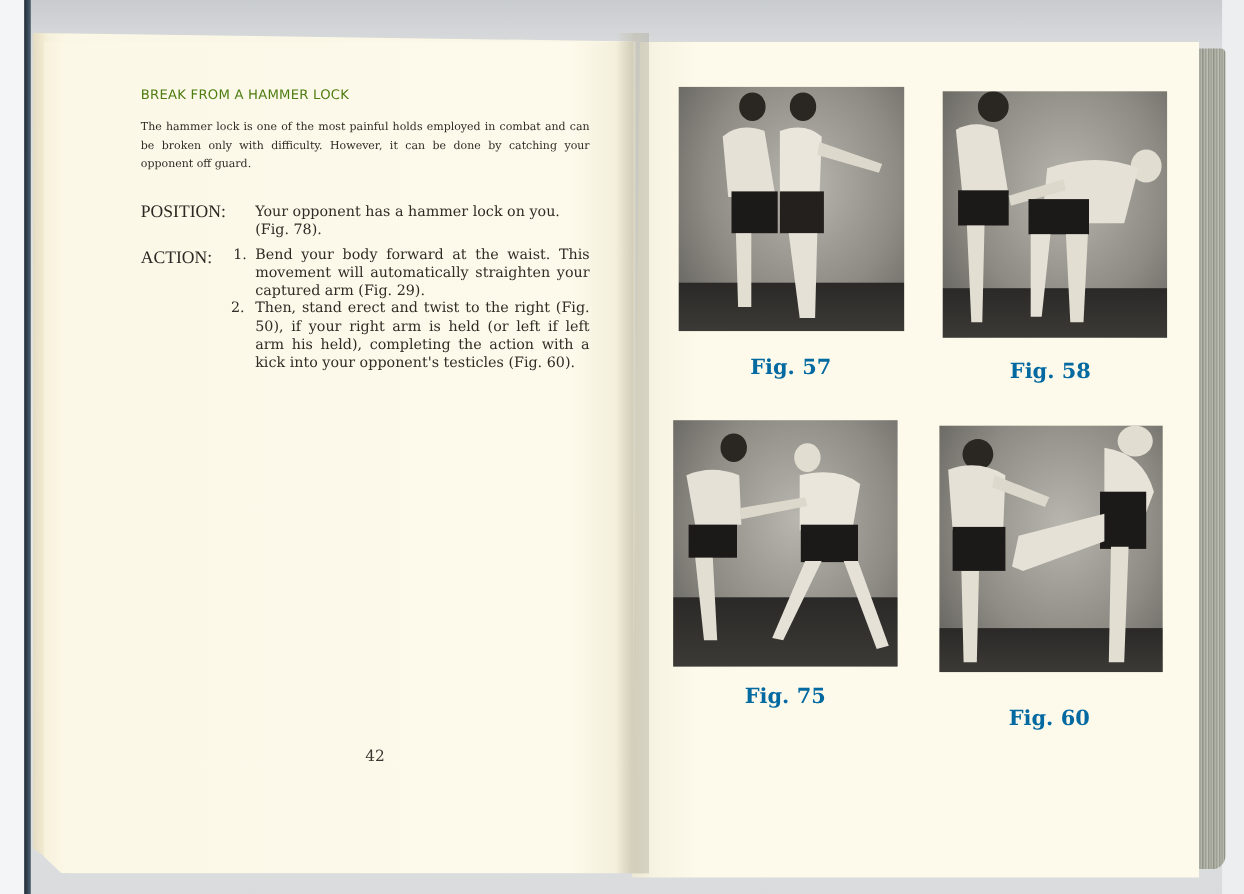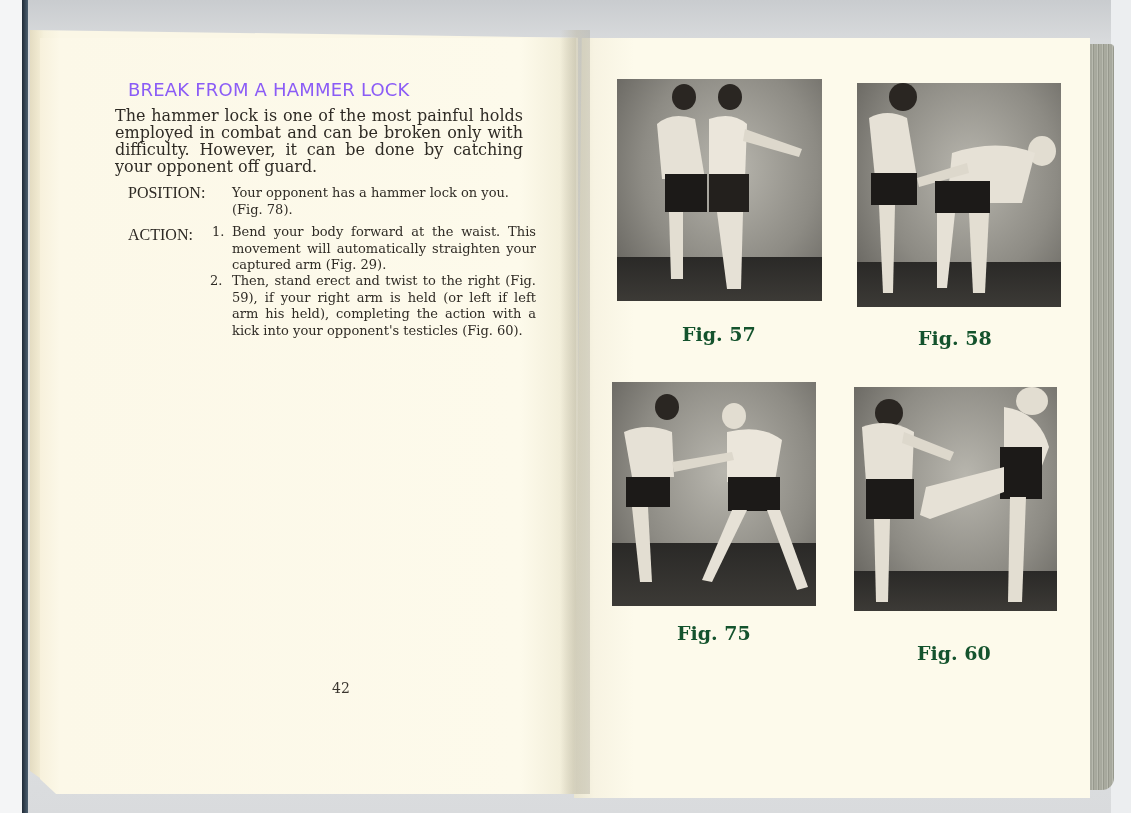--- a/index.html
+++ b/index.html
@@ -43,25 +43,25 @@
   }
   .page-right-edges {
     position: absolute; left: 1088px; top: 44px; width: 26px; height: 746px;
     background: repeating-linear-gradient(90deg, #8d8f84 0px, #b3b4a8 2px, #9d9f94 3px, #c2c3b8 5px);
     border-radius: 0 4px 12px 0;
   }
 
   .text-block { position: absolute; color: #2f2b25; font-family: "DejaVu Serif", serif; }
   .heading {
     position: absolute; left: 128px; top: 79px;
-    font-family: "DejaVu Sans", sans-serif; font-size: 18px; letter-spacing: 0.2px;
-    color: #8b5cf6; white-space: nowrap;
+    font-family: "DejaVu Sans", sans-serif; font-size: 12px; letter-spacing: 0.2px;
+    color: #4d7c0f; white-space: nowrap;
   }
   .intro {
-    left: 115px; top: 107px; width: 408px; font-size: 16px; line-height: 17px;
+    left: 128px; top: 107px; width: 408px; font-size: 10px; line-height: 17px;
     text-align: justify;
   }
   .label {
     position: absolute; font-family: Liberation Serif, serif; font-size: 16px; color: #2c2823;
     white-space: nowrap;
   }
   .pos-label { left: 128px; top: 184px; }
   .act-label { left: 128px; top: 226px; }
   .pos-text { left: 232px; top: 184px; width: 304px; font-size: 13px; line-height: 17px; }
   .step { position: absolute; font-size: 13px; line-height: 16.5px; color: #2f2b25; font-family: "DejaVu Serif", serif; }
@@ -82,21 +82,21 @@
     position: absolute; overflow: hidden;
     background: radial-gradient(ellipse at 55% 40%, #b8b6ae 0%, #8d8b84 55%, #5c5a55 100%);
   }
   .photo .floor {
     position: absolute; left: 0; right: 0; bottom: 0; height: 20%;
     background: linear-gradient(180deg, #2a2927, #3c3a36);
   }
   .photo svg { position: absolute; left: 0; top: 0; width: 100%; height: 100%; }
   .caption {
     position: absolute; font-family: "DejaVu Serif", serif; font-weight: bold;
-    font-size: 19px; color: #14532d; white-space: nowrap;
+    font-size: 19px; color: #0369a1; white-space: nowrap;
   }
 </style>
 </head>
 <body>
 
 <div class="scan-bg"></div>
 <div class="scan-edge-left"></div>
 <div class="scan-right-white"></div>
 
 <div class="page-left-stack"></div>
@@ -108,21 +108,21 @@
 <div class="heading">BREAK FROM A HAMMER LOCK</div>
 <div class="text-block intro">The hammer lock is one of the most painful holds employed in combat and can be broken only with difficulty. However, it can be done by catching your opponent off guard.</div>
 
 <div class="label pos-label">POSITION:</div>
 <div class="text-block pos-text">Your opponent has a hammer lock on you. (Fig. 78).</div>
 
 <div class="label act-label">ACTION:</div>
 <div class="step-num step1-num">1.</div>
 <div class="step step1">Bend your body forward at the waist. This movement will automatically straighten your captured arm (Fig. 29).</div>
 <div class="step-num step2-num">2.</div>
-<div class="step step2">Then, stand erect and twist to the right (Fig. 59), if your right arm is held (or left if left arm his held), completing the action with a kick into your opponent's testicles (Fig. 60).</div>
+<div class="step step2">Then, stand erect and twist to the right (Fig. 50), if your right arm is held (or left if left arm his held), completing the action with a kick into your opponent's testicles (Fig. 60).</div>
 
 <div class="page-number">42</div>
 
 <div class="figure">
   <div class="photo" style="left:617px; top:79px; width:205px; height:222px;">
     <div class="floor"></div>
     <svg viewBox="0 0 205 222" preserveAspectRatio="none">
       <ellipse cx="67" cy="18" rx="12" ry="13" fill="#2a2622"></ellipse>
       <ellipse cx="113" cy="18" rx="12" ry="13" fill="#2a2622"></ellipse>
       <path d="M40 45 Q55 32 78 40 L88 100 L45 100 Z" fill="#e6e1d6"></path>

